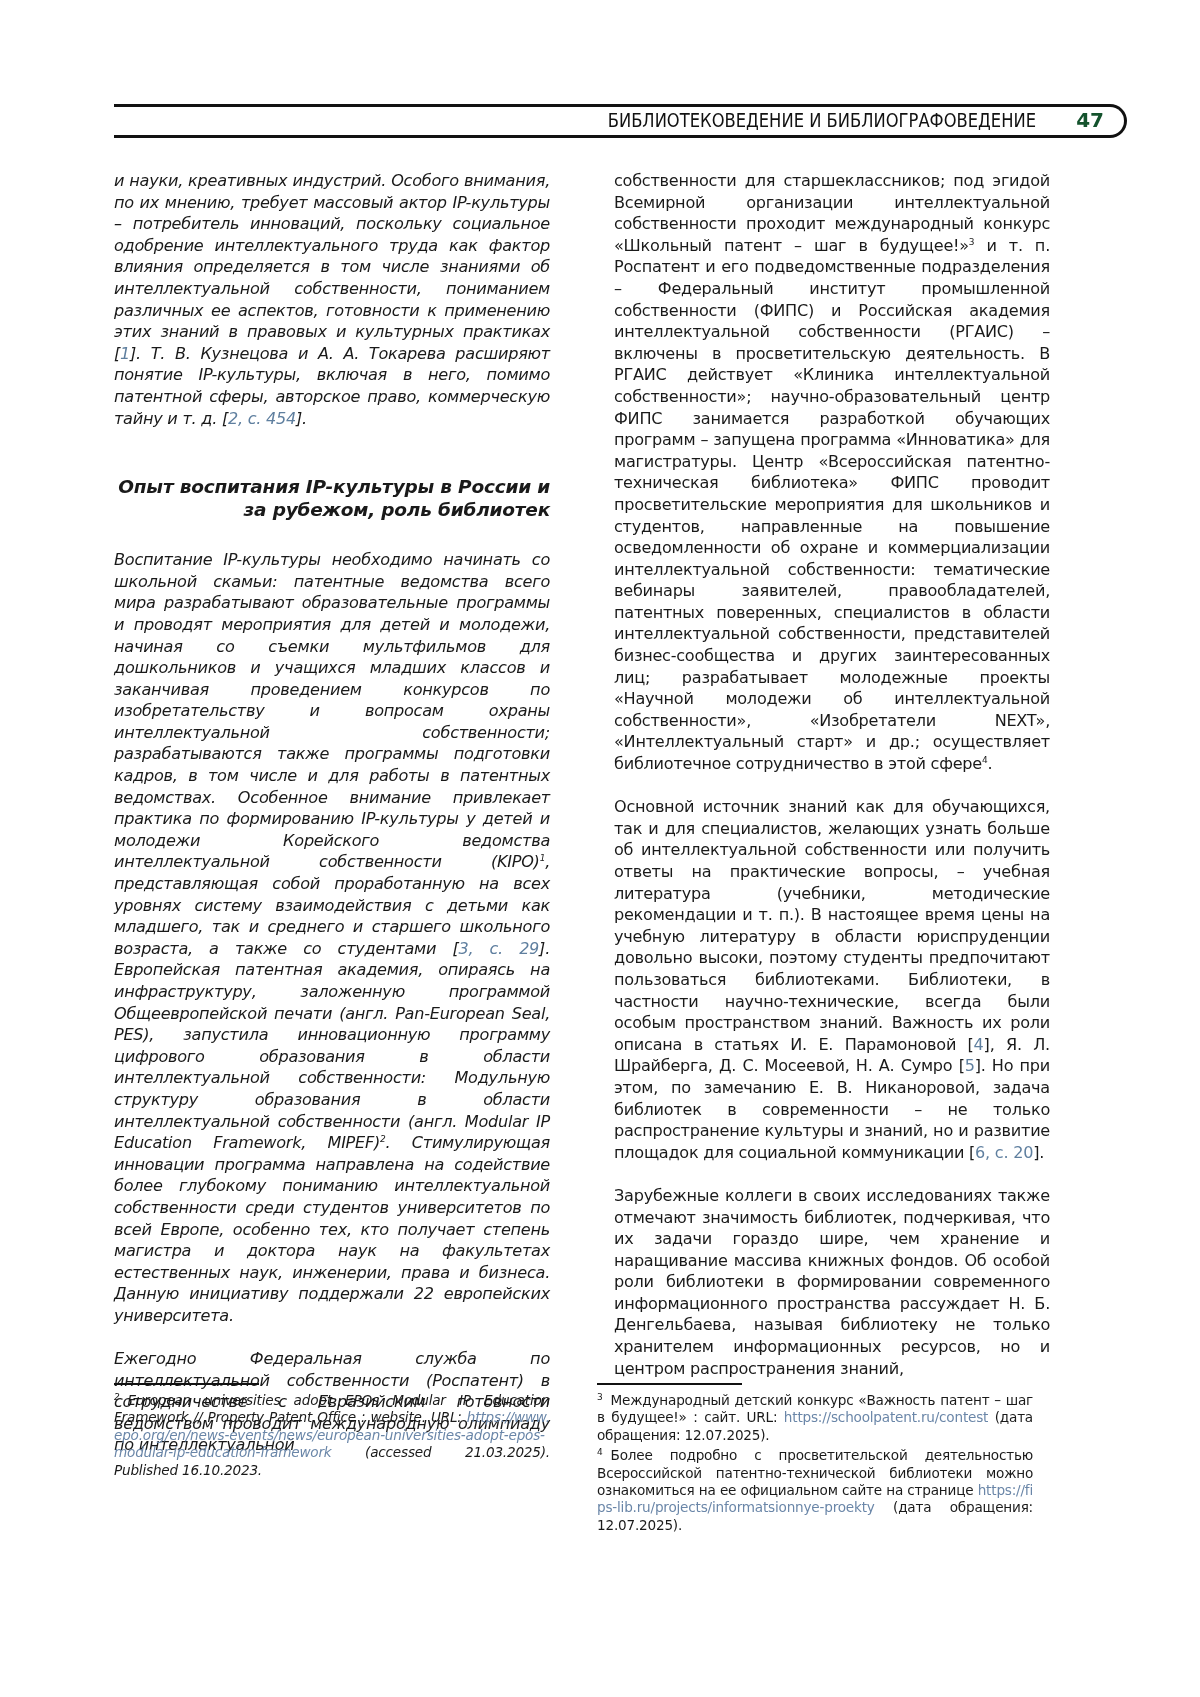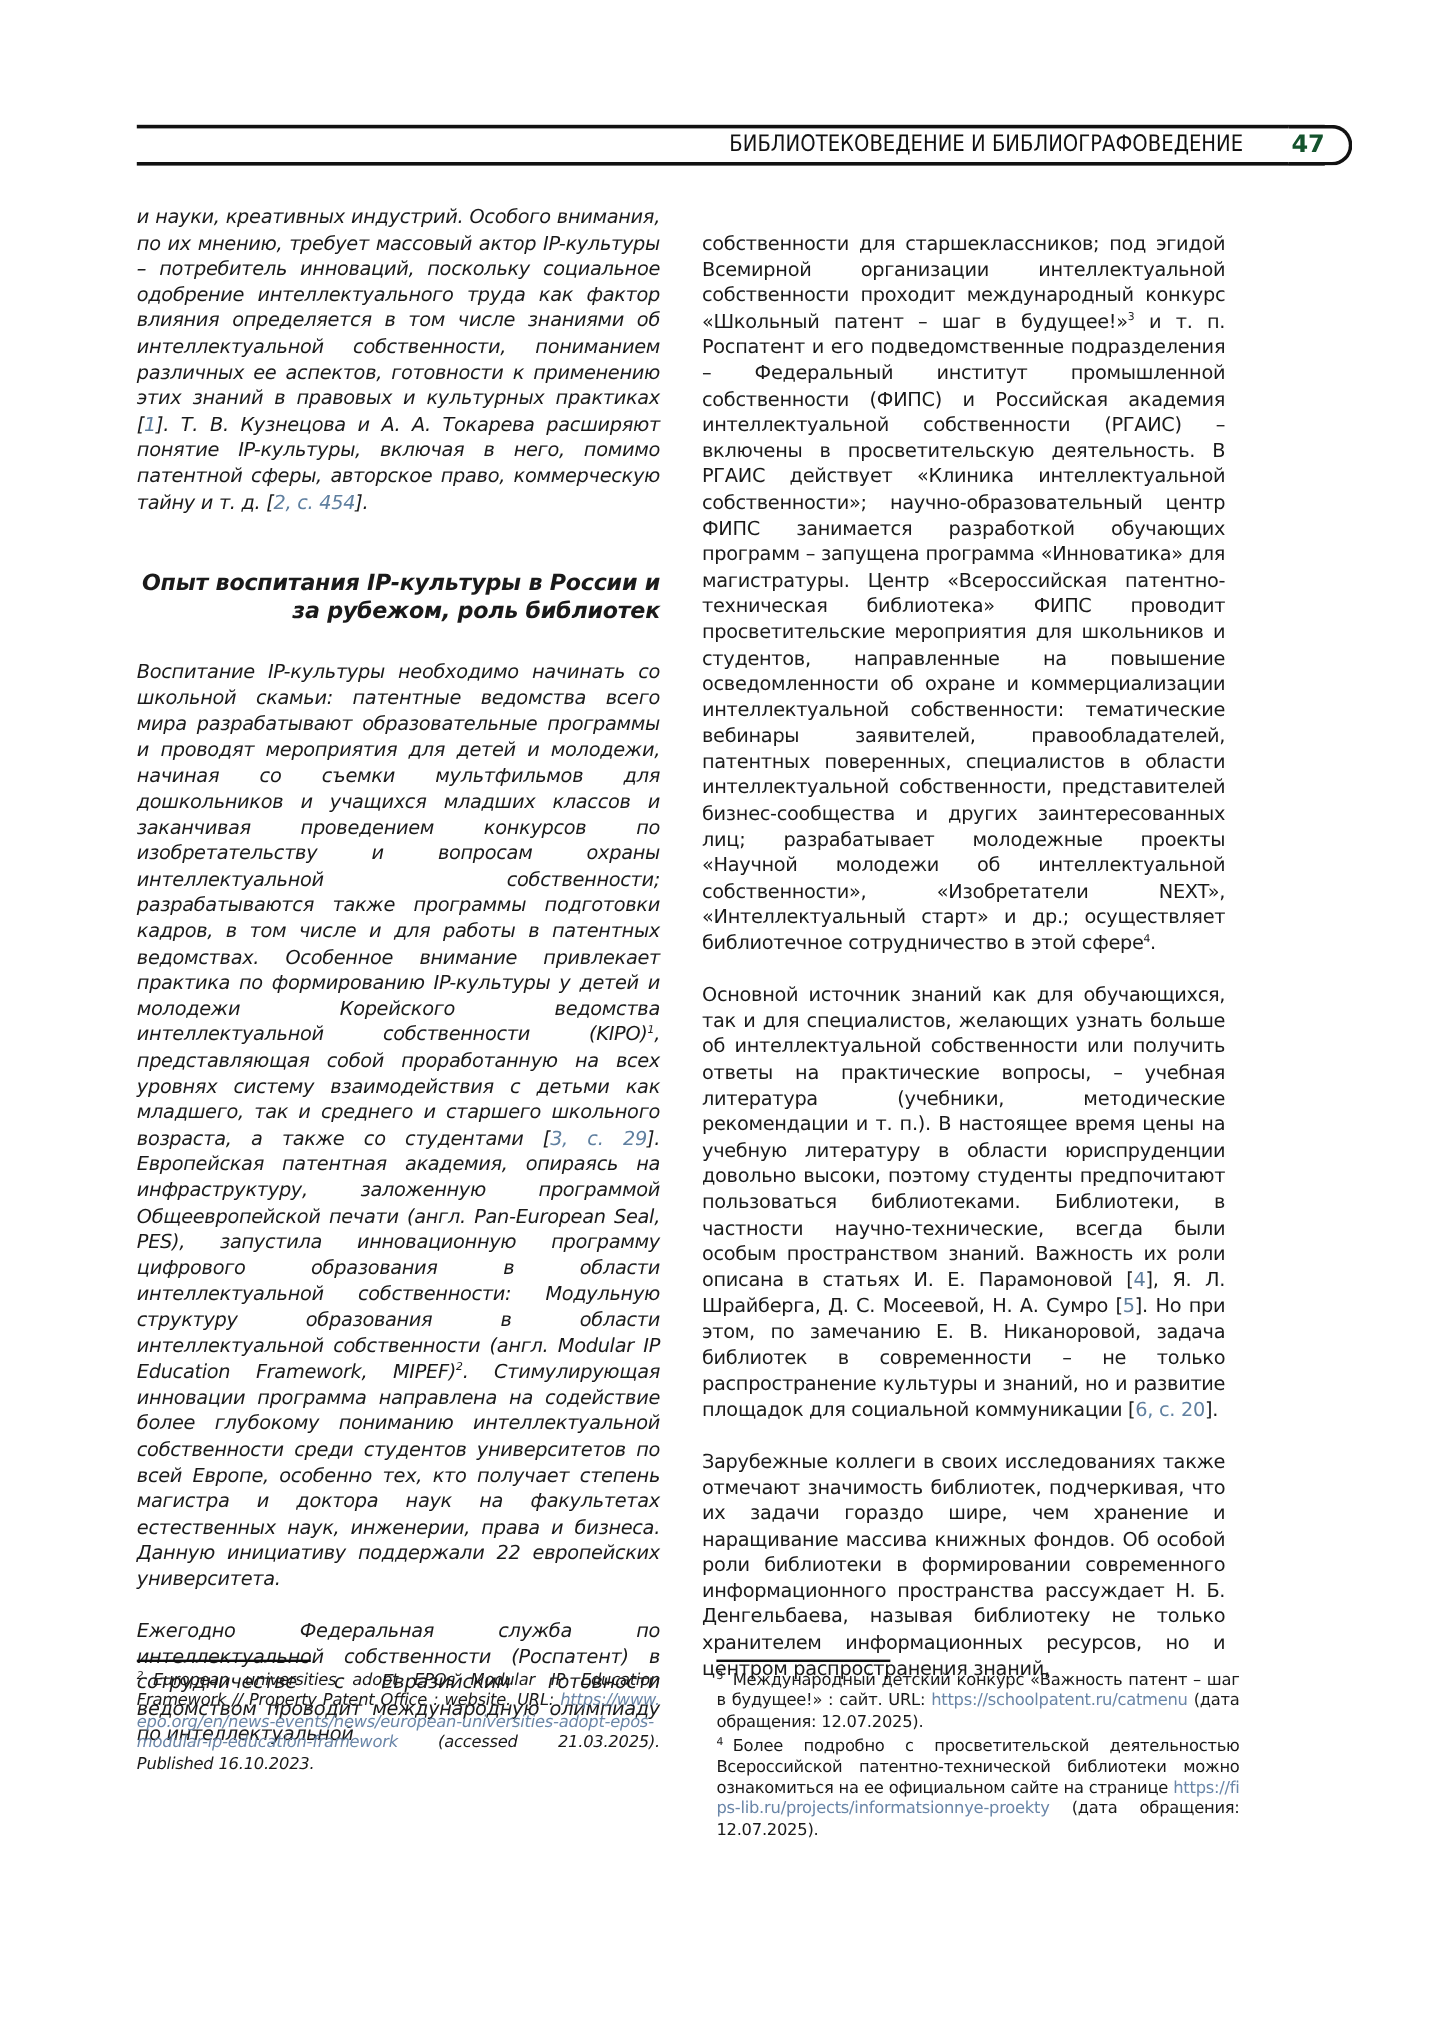--- a/index.html
+++ b/index.html
@@ -5,21 +5,21 @@
   html, body { margin: 0; padding: 0; background: #ffffff; }
   body { width: 1200px; height: 1697px; position: relative; overflow: hidden; color: #1a1a1a; font-family: "DejaVu Sans", "Liberation Sans", sans-serif; }
   .header { position: absolute; left: 114px; top: 104px; width: 1012px; height: 34px; }
   .header-line-top { position: absolute; left: 0; top: 0; width: 990px; height: 3px; background: #111; }
   .header-line-bottom { position: absolute; left: 0; top: 31px; width: 990px; height: 3px; background: #111; }
   .header-cap { position: absolute; left: 960px; top: 0; width: 50px; height: 28px; border: 3px solid #111; border-left: none; border-radius: 0 18px 18px 0; background: #fff; }
   .running-title { position: absolute; right: 90px; top: 5px; font-family: "DejaVu Sans", sans-serif; font-size: 19px; letter-spacing: 0px; transform: scaleX(0.86); transform-origin: right center; white-space: nowrap; color: #111; }
   .page-number { position: absolute; right: 22px; top: 4px; font-weight: bold; font-size: 20px; color: #14532d; }
   .column { position: absolute; top: 170px; width: 436px; }
   .col-left { left: 114px; font-style: italic; }
-  .col-right { left: 585px; margin-top: 22px; }
+  .col-right { left: 614px; }
   p.body { margin: 0; font-size: 16.1px; line-height: 21.6px; text-align: justify; letter-spacing: -0.25px; }
   .gap { height: 21.6px; }
   h2.section { margin: 46px 0 28px 0; font-size: 18.5px; line-height: 23px; font-weight: bold; letter-spacing: -0.2px; text-align: right; }
   .ref { color: #5f7f9f; }
   sup { font-size: 9px; line-height: 0; vertical-align: 6px; }
   .footnotes { position: absolute; top: 1383px; width: 436px; }
   .fn-rule { width: 145px; height: 2px; background: #111; margin-bottom: 4px; }
   .fn { margin: 0; font-size: 13.6px; line-height: 17.4px; text-align: justify; letter-spacing: -0.2px; }
   .fn .num { font-size: 9px; vertical-align: 5px; margin-right: 8px; }
   .url { color: #6a86a8; word-break: break-all; }
@@ -59,15 +59,15 @@
 
   <p class="body"><span>Основной источник знаний как для обучающихся, так и для специалистов, желающих узнать больше об интеллектуальной собственности или получить ответы на практические вопросы, – учебная литература (учебники, методические рекомендации и т. п.). В настоящее время цены на учебную литературу в области юриспруденции довольно высоки, поэтому студенты предпочитают пользоваться библиотеками. Библиотеки, в частности научно-технические, всегда были особым пространством знаний. Важность их роли описана в статьях И. Е. Парамоновой [</span><span class="ref">4</span><span>], Я. Л. Шрайберга, Д. С. Мосеевой, Н. А. Сумро [</span><span class="ref">5</span><span>]. Но при этом, по замечанию Е. В. Никаноровой, задача библиотек в современности – не только распространение культуры и знаний, но и развитие площадок для социальной коммуникации [</span><span class="ref">6, с. 20</span><span>].</span></p>
 
   <div class="gap"></div>
 
   <p class="body">Зарубежные коллеги в своих исследованиях также отмечают значимость библиотек, подчеркивая, что их задачи гораздо шире, чем хранение и наращивание массива книжных фондов. Об особой роли библиотеки в формировании современного информационного пространства рассуждает Н. Б. Денгельбаева, называя библиотеку не только хранителем информационных ресурсов, но и центром распространения знаний,</p>
 </div>
 
 <div class="footnotes" style="left:597px;">
   <div class="fn-rule"></div>
-  <p class="fn"><span class="num">3</span><span>Международный детский конкурс «Важность патент – шаг в будущее!» : сайт. URL: </span><span class="url">https://schoolpatent.ru/catmenu</span><span> (дата обращения: 12.07.2025).</span></p>
+  <p class="fn"><span class="num">3</span><span>Международный детский конкурс «Важность патент – шаг в будущее!» : сайт. URL: </span><span class="url">https://schoolpatent.ru/contest</span><span> (дата обращения: 12.07.2025).</span></p>
   <p class="fn"><span class="num">4</span><span>Более подробно с просветительской деятельностью Всероссийской патентно-технической библиотеки можно ознакомиться на ее официальном сайте на странице </span><span class="url">https://fips-lib.ru/projects/informatsionnye-proekty</span><span> (дата обращения: 12.07.2025).</span></p>
 </div>
 
 </body></html>

